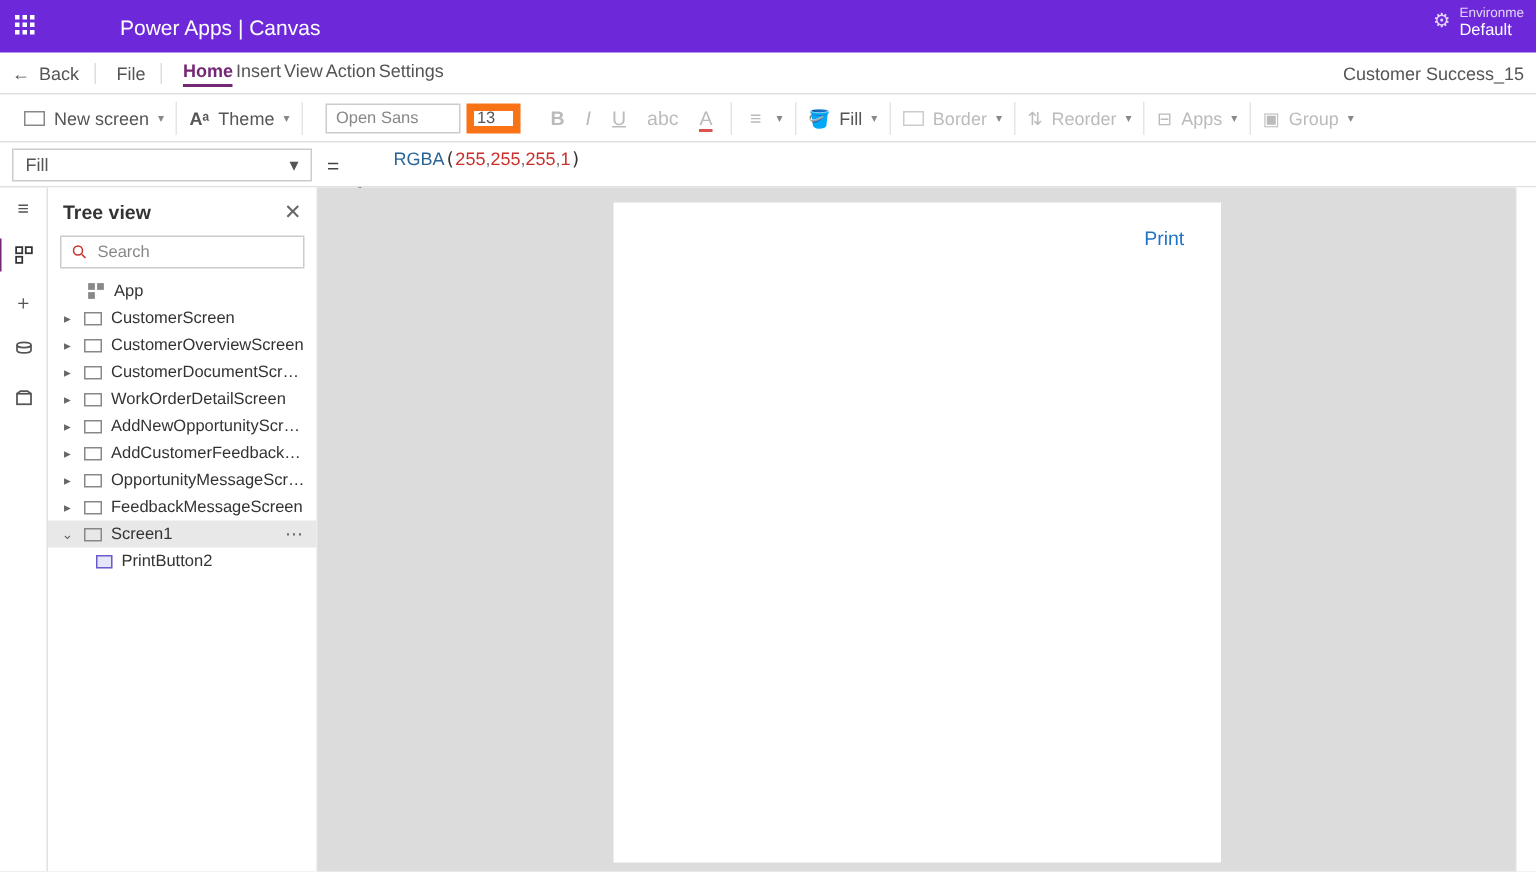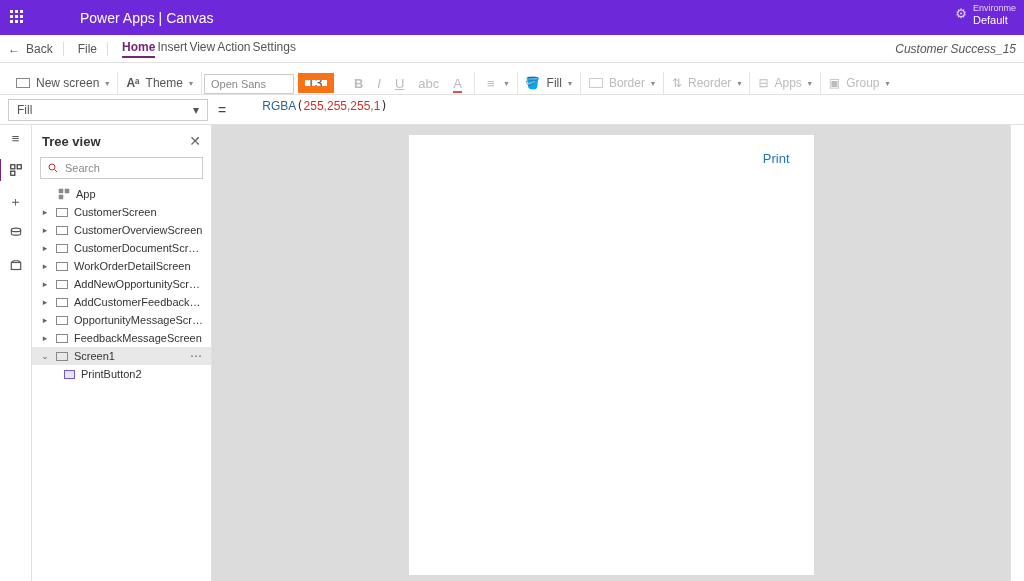--- a/index.html
+++ b/index.html
@@ -13,30 +13,30 @@
 .header-right { position: absolute; right: 8px; top: 2px; font-size: 9px; line-height: 12px; text-align: left; display: flex; align-items: center; gap: 6px; }
 .env-icon { font-size: 13px; opacity: 0.8; }
 
 
 .cmdbar { height: 28px; display: flex; align-items: center; padding: 0 8px; border-bottom: 1px solid #e1e1e1; font-size: 12px; color: #333; }
 .cmdbar .back { display: flex; align-items: center; gap: 6px; padding-right: 10px; border-right: 1px solid #ddd; color: #555; }
 .cmdbar .menu { display: flex; gap: 2px; padding-left: 14px; }
 .cmdbar .menu .mi { cursor: pointer; padding-bottom: 2px; color: #555; }
 .cmdbar .menu .mi.active { color: #742774; border-bottom: 2px solid #742774; font-weight: 600; }
 .cmdbar .file { margin-left: 14px; padding-right: 10px; color: #555; }
-.cmdbar .right { margin-left: auto; font-size: 12px; color: #555; font-style: italic; }
-
-
-.ribbon { height: 32px; display: flex; align-items: flex-end; border-bottom: 1px solid #e1e1e1; padding: 0 8px; font-size: 12px; color: #555; }
+.cmdbar .right { margin-left: auto; font-size: 12px; color: #555; }
+
+
+.ribbon { height: 32px; display: flex; align-items: center; border-bottom: 1px solid #e1e1e1; padding: 0 8px; font-size: 12px; color: #555; }
 .ribbon .seg { display: flex; align-items: center; gap: 6px; padding: 0 8px; border-right: 1px solid #e5e5e5; height: 22px; }
 .ribbon .seg:last-child { border-right: none; }
 .ribbon .icon-rect { width: 14px; height: 10px; border: 1px solid #888; display: inline-block; }
 .ribbon .chev { font-size: 8px; color: #888; }
-.ribbon .font-input { width: 90px; height: 20px; border: 1px solid #ccc; padding: 0 6px; color: #888; font-size: 11px; margin-left: 2px; }
-.ribbon .size-input { width: 36px; height: 20px; border: 7px solid #f97316; padding: 0 2px; color: #555; font-size: 14px; }
+.ribbon .font-input { width: 90px; height: 20px; border: 1px solid #ccc; padding: 0 6px; color: #888; font-size: 11px; margin-left: 15px; }
+.ribbon .size-input { width: 36px; height: 20px; border: 5px solid #f97316; padding: 0 2px; color: #555; font-size: 11px; }
 .ribbon .fmt { color: #bbb; font-size: 13px; padding: 0 4px; }
 .ribbon .disabled { color: #bbb; }
 
 
 .formulabar { height: 30px; display: flex; align-items: center; border-bottom: 1px solid #e1e1e1; padding: 0 8px; font-size: 12px; }
 .prop-select { width: 200px; height: 22px; border: 1px solid #ccc; padding: 0 8px; display: flex; align-items: center; justify-content: space-between; color: #555; }
 .eq { padding: 0 10px; color: #444; font-size: 14px; }
 .fx { font-style: italic; font-size: 13px; color: #0c4a6e; padding-right: 4px; margin-top: 40px; }
 .formula-input { flex: 1; height: 22px; padding: 0 8px; font-family: Consolas, monospace; font-size: 12px; color: #333; }
 .formula-input .fn { color: #2a6496; }

